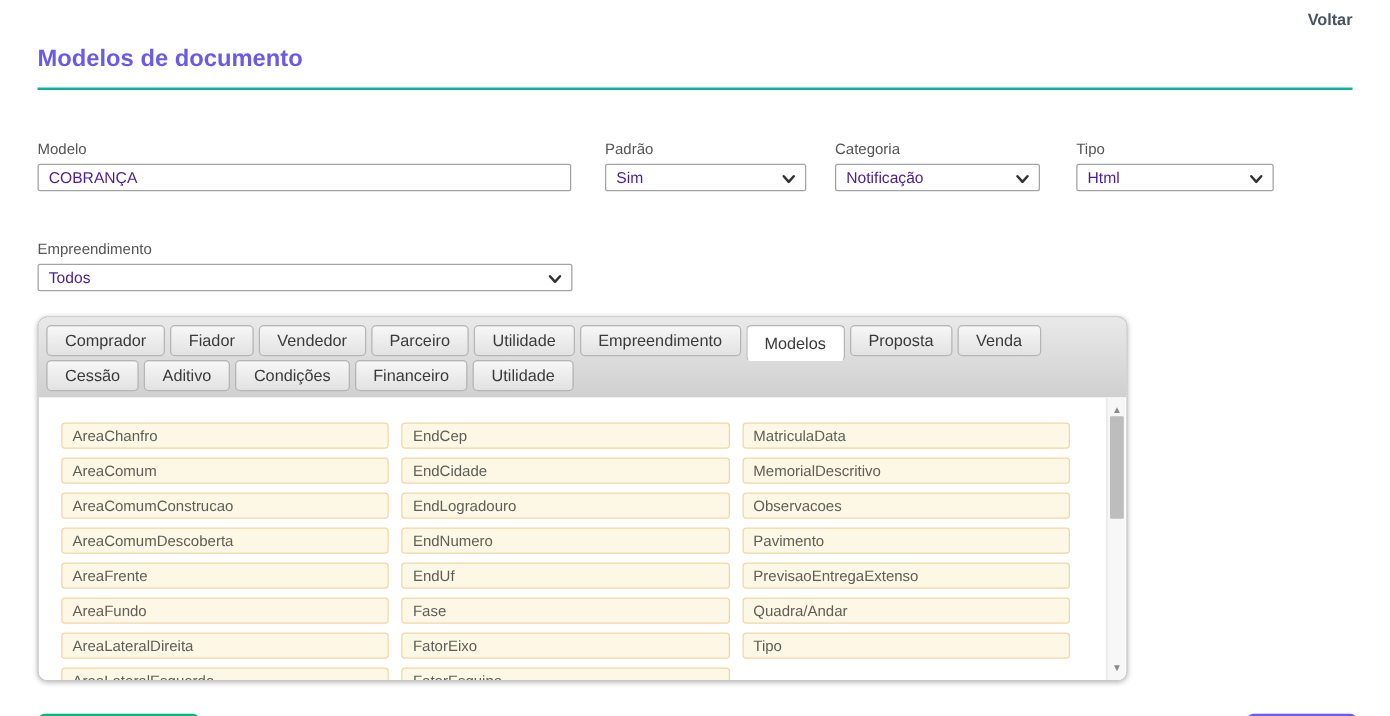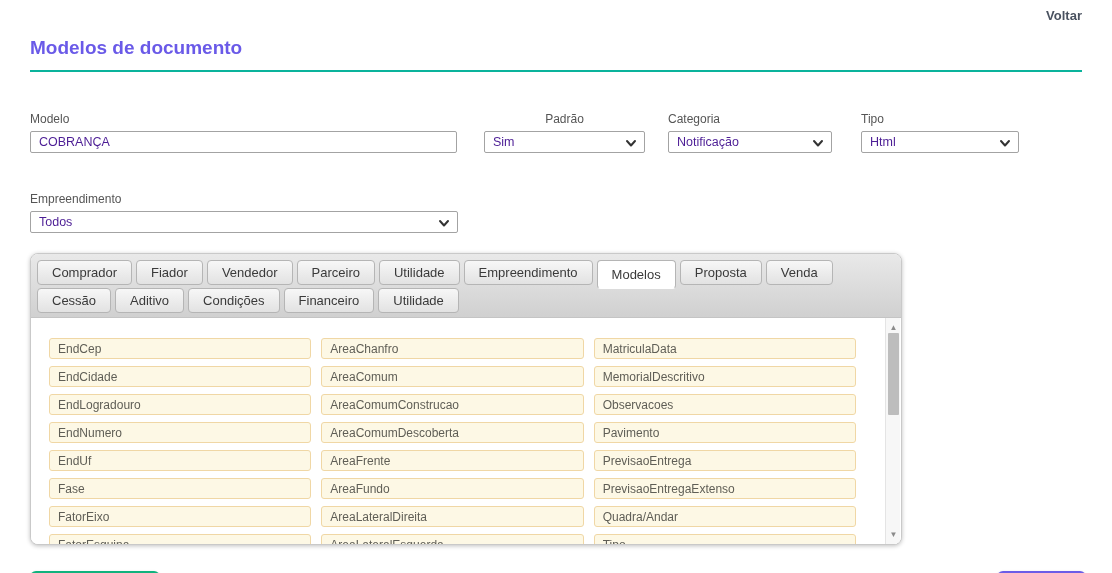--- a/index.html
+++ b/index.html
@@ -24,21 +24,21 @@
   .field-label { font-size: 12px; color: #555; margin-bottom: 5px; }
   .text-input, .select {
     height: 22px; border: 1px solid #a3a3a3; border-radius: 2px;
     font-size: 12.5px; color: #4c1d95; background: #fff;
     padding: 0 8px; width: 100%; outline: none;
     font-family: "Liberation Sans", "DejaVu Sans", sans-serif;
   }
   .select { position: relative; display: flex; align-items: center; cursor: pointer; padding-right: 26px; }
   .select .chev { position: absolute; right: 7px; top: 5px; width: 12px; height: 12px; }
   .w-modelo { width: 427px; }
-  .w-padrao { width: 161px; margin-left: 27px; align-items: center; }
+  .w-padrao { width: 161px; margin-left: 27px; }
   .w-categoria { width: 164px; margin-left: 23px; }
   .w-tipo { width: 158px; margin-left: 29px; }
   .w-empreendimento { width: 428px; }
 
   
   .panel {
     margin-top: 20px; width: 872px; height: 292px;
     border: 1px solid #c9c9c9; border-radius: 8px;
     box-shadow: 0 1px 4px rgba(0,0,0,0.25);
     background: #fff; overflow: hidden;
@@ -166,45 +166,44 @@
       <span class="tab">Cessão</span>
       <span class="tab">Aditivo</span>
       <span class="tab">Condições</span>
       <span class="tab">Financeiro</span>
       <span class="tab">Utilidade</span>
     </div>
 
     <div class="panel-content">
       <div class="chips-wrap">
         <div class="chip-col">
+          <div class="chip">AreaChanfro</div>
+          <div class="chip">AreaComum</div>
+          <div class="chip">AreaComumConstrucao</div>
+          <div class="chip">AreaComumDescoberta</div>
+          <div class="chip">AreaFrente</div>
+          <div class="chip">AreaFundo</div>
+          <div class="chip">AreaLateralDireita</div>
+          <div class="chip">AreaLateralEsquerda</div>
+        </div>
+        <div class="chip-col">
           <div class="chip">EndCep</div>
           <div class="chip">EndCidade</div>
           <div class="chip">EndLogradouro</div>
           <div class="chip">EndNumero</div>
           <div class="chip">EndUf</div>
           <div class="chip">Fase</div>
           <div class="chip">FatorEixo</div>
           <div class="chip">FatorEsquina</div>
         </div>
         <div class="chip-col">
-          <div class="chip">AreaChanfro</div>
-          <div class="chip">AreaComum</div>
-          <div class="chip">AreaComumConstrucao</div>
-          <div class="chip">AreaComumDescoberta</div>
-          <div class="chip">AreaFrente</div>
-          <div class="chip">AreaFundo</div>
-          <div class="chip">AreaLateralDireita</div>
-          <div class="chip">AreaLateralEsquerda</div>
-        </div>
-        <div class="chip-col">
           <div class="chip">MatriculaData</div>
           <div class="chip">MemorialDescritivo</div>
           <div class="chip">Observacoes</div>
           <div class="chip">Pavimento</div>
-          <div class="chip">PrevisaoEntrega</div>
           <div class="chip">PrevisaoEntregaExtenso</div>
           <div class="chip">Quadra/Andar</div>
           <div class="chip">Tipo</div>
         </div>
       </div>
 
       <div class="scrollbar">
         <div class="sb-arrow sb-up">▲</div>
         <div class="sb-thumb"></div>
         <div class="sb-arrow sb-down">▼</div>

